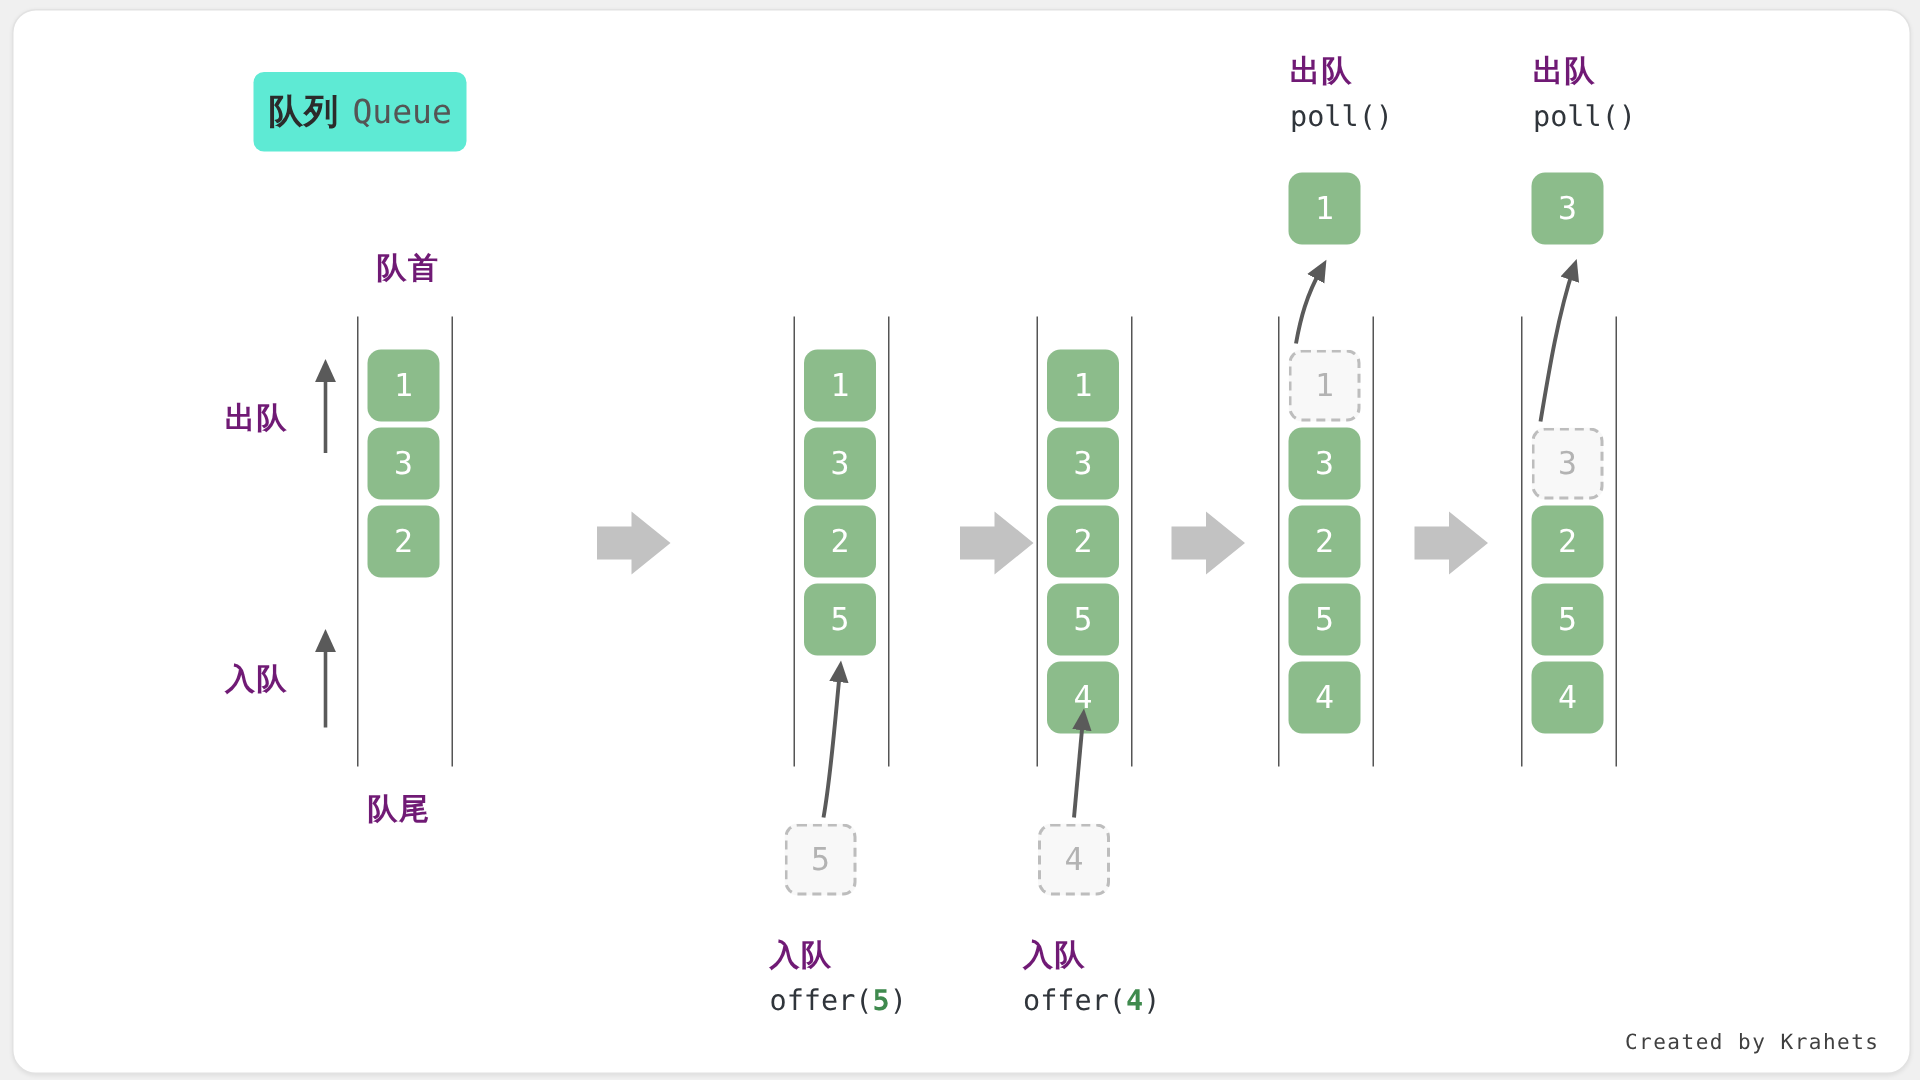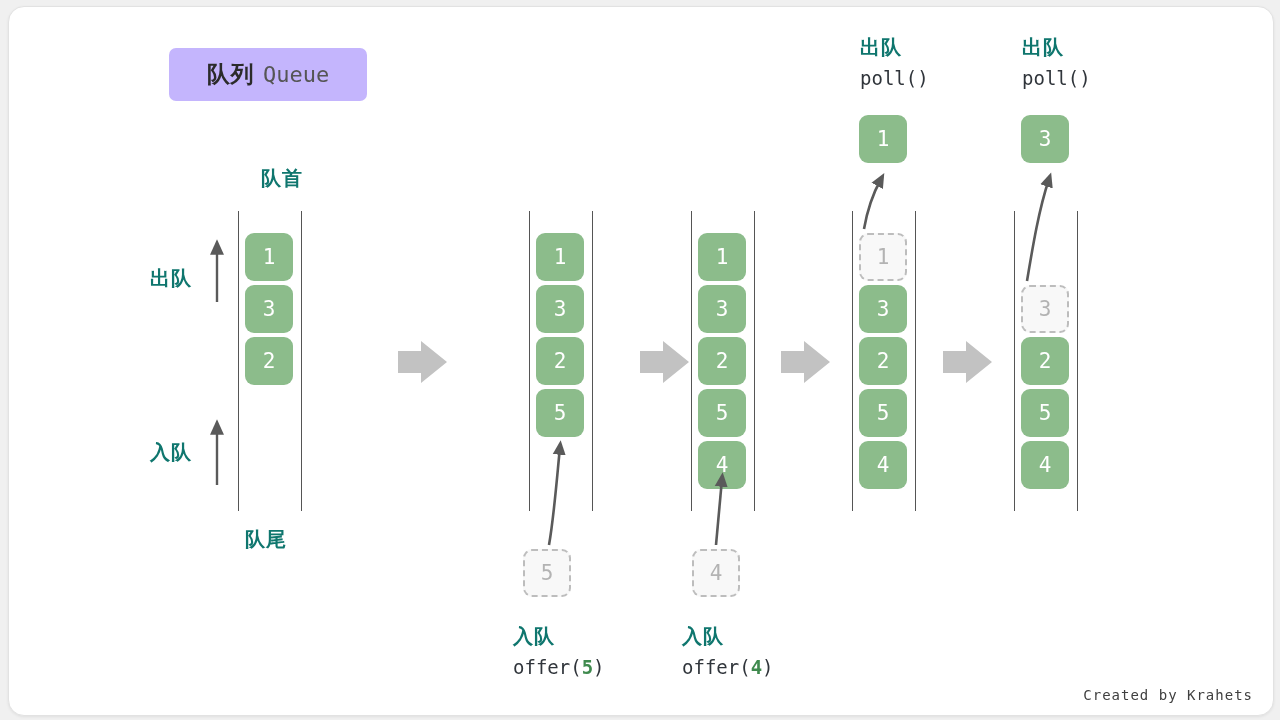--- a/index.html
+++ b/index.html
@@ -13,21 +13,21 @@
     position:absolute;left:8px;top:6px;width:1264px;height:708px;
     background:#ffffff;border:1px solid #e2e2e2;border-radius:16px;
     box-shadow:0 1px 3px rgba(0,0,0,.07);
     overflow:hidden;
   }
   .stage{position:absolute;left:0;top:0;width:1264px;height:708px;}
 
   
   .badge{
     position:absolute;left:160px;top:41px;
-    padding:11px 38px;background:#c4b5fd;border-radius:7px;
+    padding:11px 10px;background:#5eead4;border-radius:7px;
     display:flex;align-items:baseline;gap:9px;white-space:nowrap;
   }
   .badge .cn{font-size:23px;font-weight:bold;color:#2b2b2b;letter-spacing:.5px;}
   .badge .en{font-size:22px;color:#555;font-family:"DejaVu Sans Mono","Liberation Mono",monospace;}
 
   
   .rail{position:absolute;width:1px;background:#555;}
 
   
   .box{
@@ -35,21 +35,21 @@
     display:flex;align-items:center;justify-content:center;
     font-size:21px;color:#ffffff;
     font-family:"DejaVu Sans Mono","Liberation Mono",monospace;
     box-sizing:border-box;
   }
   .box.filled{background:#8cbc8b;}
   .box.ghost{background:#f8f8f8;border:2px dashed #bdbdbd;color:#b3b3b3;}
 
   
   .lab{position:absolute;white-space:nowrap;}
-  .lab .cn{font-size:20px;font-weight:bold;color:#0f766e;letter-spacing:1px;}
+  .lab .cn{font-size:20px;font-weight:bold;color:#701a75;letter-spacing:1px;}
   .lab .code{
     font-size:19px;color:#30353b;
     font-family:"DejaVu Sans Mono","Liberation Mono",monospace;
   }
   .lab .code .num{color:#3f8a4e;font-weight:bold;}
   .lab .l2{margin-top:6px;}
 
   .credit{
     position:absolute;right:20px;bottom:12px;
     font-size:14px;color:#404040;letter-spacing:1px;
@@ -61,21 +61,21 @@
 <body>
 
 <div class="card">
 <div class="stage">
 
   <div class="badge">
     <span class="cn">队列</span>
     <span class="en">Queue</span>
   </div>
 
-  <div class="lab" style="left:252px;top:158px;">
+  <div class="lab" style="left:242px;top:158px;">
     <span class="cn">队首</span>
   </div>
   <div class="lab" style="left:236px;top:519px;">
     <span class="cn">队尾</span>
   </div>
   <div class="lab" style="left:141px;top:258px;">
     <span class="cn">出队</span>
   </div>
   <div class="lab" style="left:141px;top:432px;">
     <span class="cn">入队</span>

